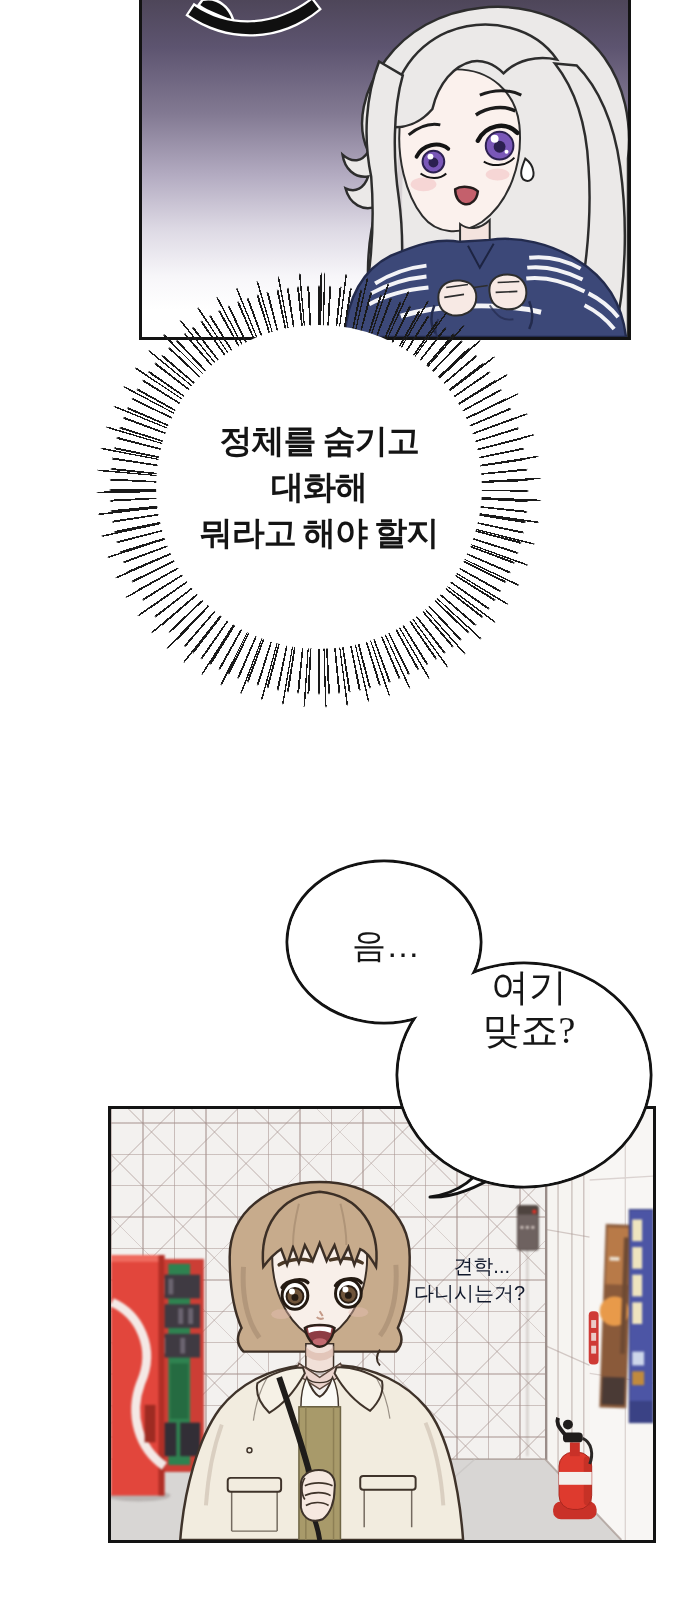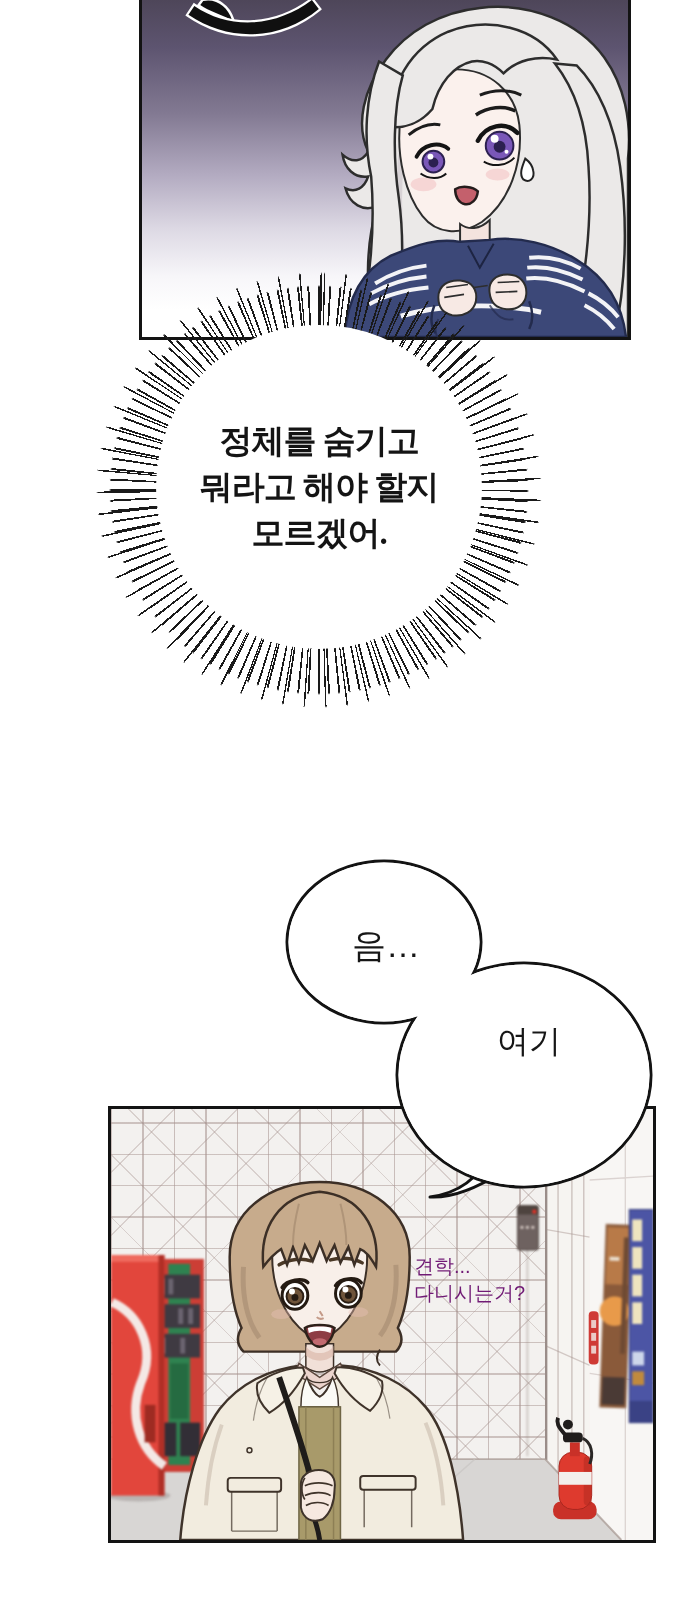--- a/index.html
+++ b/index.html
@@ -58,24 +58,24 @@
   #scene{position:absolute;left:0;top:0;width:542px;height:431px;}
   .blur13{filter:blur(1.3px);} .blur10{filter:blur(1px);}
   .blur12{filter:blur(1.2px);} .blur08{filter:blur(.8px);} .blur07{filter:blur(.7px);}
   
   #bubbles-svg{position:absolute;left:250px;top:850px;width:400px;height:360px;}
   .bubble-text{
     position:absolute;color:#161616;text-align:center;
     font-family:"Liberation Sans",sans-serif;font-weight:500;white-space:nowrap;
   }
   #bubble-um-text{left:302px;top:926px;width:120px;font-size:34px;line-height:38px;}
-  #bubble-q-text{left:400px;top:1020px;width:210px;font-size:32px;line-height:43px;font-family:Liberation Serif, serif;}
+  #bubble-q-text{left:400px;top:966px;width:210px;font-size:38px;line-height:43px;font-family:Liberation Serif, serif;}
   #monologue-text{
     position:absolute;left:390px;top:1253px;width:96px;
-    font-size:20px;line-height:27px;color:#701a75;text-align:left;
+    font-size:20px;line-height:27px;color:#0f172a;text-align:right;
     font-family:"Liberation Sans",sans-serif;white-space:nowrap;
   }
 </style>
 </head>
 <body>
 
 <div id="page">
 
   <div id="panel-top">
     <svg viewBox="0 0 492 340" preserveAspectRatio="none">
@@ -152,22 +152,22 @@
         <path d="M352,308 C360,320 366,324 376,322 M300,322 C296,330 296,336 300,342" fill="none" stroke="#232b4d" stroke-width="2" opacity=".7"></path>
       </g>
     </svg>
   </div>
 
   <div id="burst-spikes-b" class="spikes"></div>
   <div id="burst-spikes-a" class="spikes"></div>
   <div id="burst-body"></div>
   <div id="burst-text">
     <div>정체를 숨기고</div>
+    <div>대화해</div>
     <div>뭐라고 해야 할지</div>
-    <div>모르겠어.</div>
   </div>
 
   <div id="panel-bottom">
     <div id="wall-grid"></div>
     <svg id="scene" viewBox="0 0 548 437" preserveAspectRatio="none">
 
       <g>
         <polygon points="439,0 484,0 484,404 439,355" fill="#f6f4f1"></polygon>
         <line x1="452" y1="0" x2="452" y2="369" stroke="rgba(166,146,142,.5)" stroke-width="1.4"></line>
         <line x1="466" y1="0" x2="466" y2="384" stroke="rgba(166,146,142,.5)" stroke-width="1.4"></line>
@@ -337,15 +337,16 @@
   <svg id="bubbles-svg" viewBox="0 0 400 360">
     <path d="M228,322 C200,340 175,348 156,347 C185,343 205,328 216,303 Z" fill="#ffffff" stroke="#131313" stroke-width="3" stroke-linejoin="round"></path>
     <ellipse cx="110" cy="92" rx="97" ry="81" fill="#ffffff" stroke="#131313" stroke-width="3"></ellipse>
     <ellipse cx="250" cy="225" rx="127" ry="112" fill="#ffffff" stroke="#131313" stroke-width="3"></ellipse>
     <ellipse cx="110" cy="92" rx="95.5" ry="79.5" fill="#ffffff"></ellipse>
     <ellipse cx="250" cy="225" rx="125.5" ry="110.5" fill="#ffffff"></ellipse>
   </svg>
   <div id="bubble-um-text" class="bubble-text">음…</div>
   <div id="bubble-q-text" class="bubble-text">
     <div>여기</div>
+    <div>맞죠?</div>
   </div>
 
 </div>
 
 </body></html>

